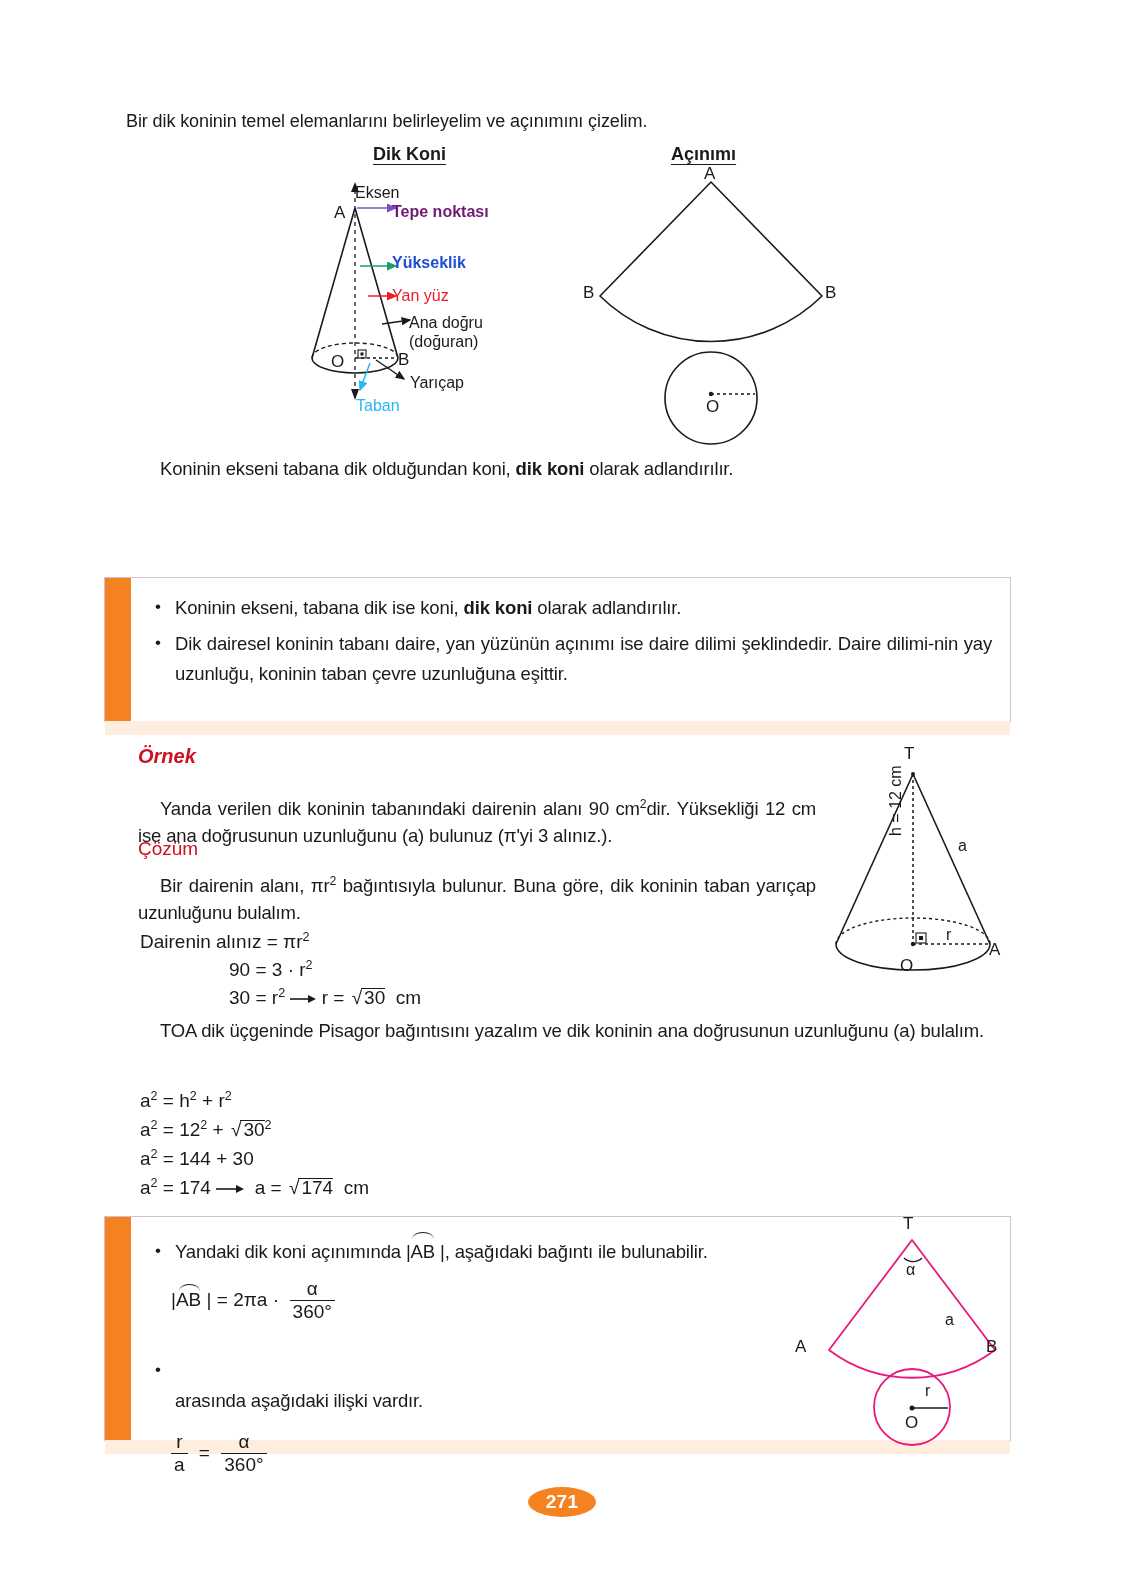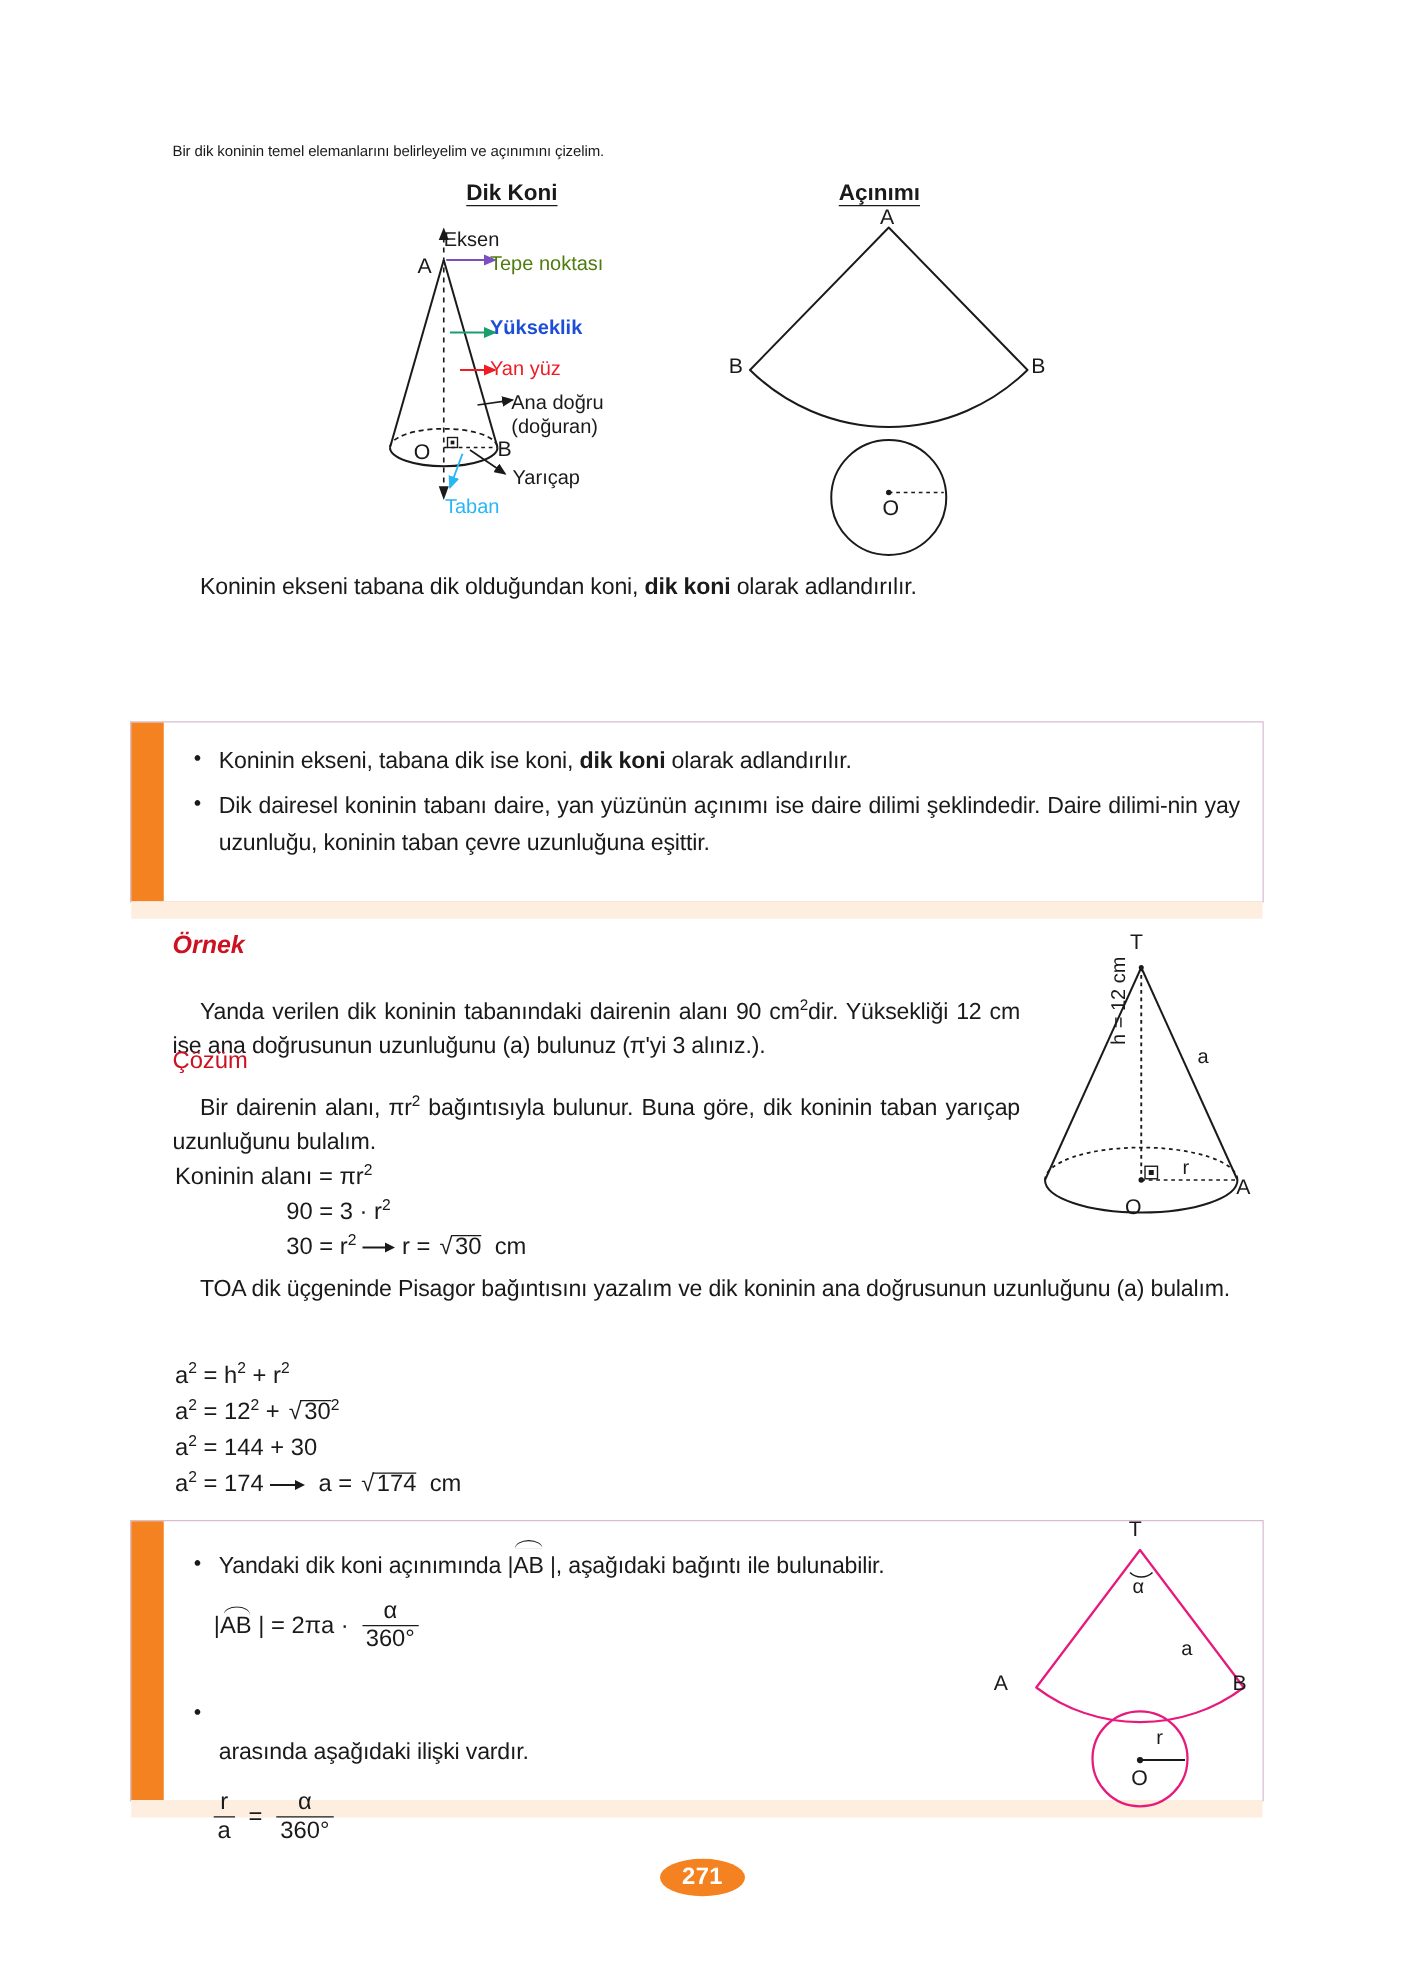--- a/index.html
+++ b/index.html
@@ -16,24 +16,24 @@
     overflow: hidden;
   }
   .page {
     position: absolute;
     inset: 0;
   }
 
   
   .intro {
     position: absolute;
-    left: 138px;
+    left: 126px;
     top: 108px;
     width: 880px;
-    font-size: 12px;
+    font-size: 18px;
     line-height: 26px;
     letter-spacing: -0.1px;
   }
   .para {
     position: absolute;
     left: 138px;
     width: 875px;
     font-size: 18.5px;
     line-height: 27px;
     text-align: justify;
@@ -228,21 +228,21 @@
       <line x1="82" y1="146" x2="110" y2="142" stroke="#1a1a1a" stroke-width="1.4" marker-end="url(#ar-black)"></line>
 
       <line x1="76" y1="182" x2="104" y2="201" stroke="#1a1a1a" stroke-width="1.4" marker-end="url(#ar-black)"></line>
 
       <line x1="70" y1="185" x2="60" y2="212" stroke="#29b6f6" stroke-width="1.5" marker-end="url(#ar-blue)"></line>
     </svg>
   </div>
 
   <div class="lbl" style="left:355px; top:183px; color:#1a1a1a;">Eksen</div>
   <div class="pt" style="left:334px; top:203px;">A</div>
-  <div class="lbl" style="left:392px; top:202px; color:#4d7c0f;">Tepe noktası</div>
+  <div class="lbl" style="left:392px; top:202px; color:#701a75;font-weight:bold;">Tepe noktası</div>
   <div class="lbl" style="left:392px; top:253px; color:#1d4ed8;font-weight:bold;">Yükseklik</div>
   <div class="lbl" style="left:392px; top:286px; color:#ee1c25;">Yan yüz</div>
   <div class="lbl" style="left:409px; top:313px;">Ana doğru</div>
   <div class="lbl" style="left:409px; top:332px;">(doğuran)</div>
   <div class="pt" style="left:331px; top:352px;">O</div>
   <div class="pt" style="left:398px; top:350px;">B</div>
   <div class="lbl" style="left:410px; top:373px;">Yarıçap</div>
   <div class="lbl" style="left:356px; top:396px; color:#29b6f6;">Taban</div>
 
   <div class="svgwrap" style="left:578px; top:170px;">
@@ -282,21 +282,21 @@
     <span>Yanda verilen dik koninin tabanındaki dairenin alanı 90 cm</span><sup>2</sup><span>dir. Yüksekliği 12 cm ise ana doğrusunun uzunluğunu (a) bulunuz (π'yi 3 alınız.).</span>
   </div>
 
   <div class="redhead sub" style="left:138px; top:838px;">Çözüm</div>
 
   <div class="para" style="top:872px; width:678px; text-indent:22px;">
     <span>Bir dairenin alanı, πr</span><sup>2</sup><span> bağıntısıyla bulunur. Buna göre, dik koninin taban yarıçap uzunluğunu bulalım.</span>
   </div>
 
   <div class="math" style="left:140px; top:931px;">
-    <span>Koninin alanı = πr</span><sup>2</sup>
+    <span>Dairenin alınız = πr</span><sup>2</sup>
   </div>
   <div class="math" style="left:229px; top:959px;">
     <span>90 = 3 · r</span><sup>2</sup>
   </div>
   <div class="math" style="left:229px; top:987px;">
     <span>30 = r</span><sup>2</sup>
     <span style="display:inline-block; width:26px;">
       <svg width="26" height="10" viewBox="0 0 26 10">
           <line x1="0" y1="5" x2="19" y2="5" stroke="#1a1a1a" stroke-width="1.6"></line>
           <polygon points="18,1 26,5 18,9" fill="#1a1a1a"></polygon>

